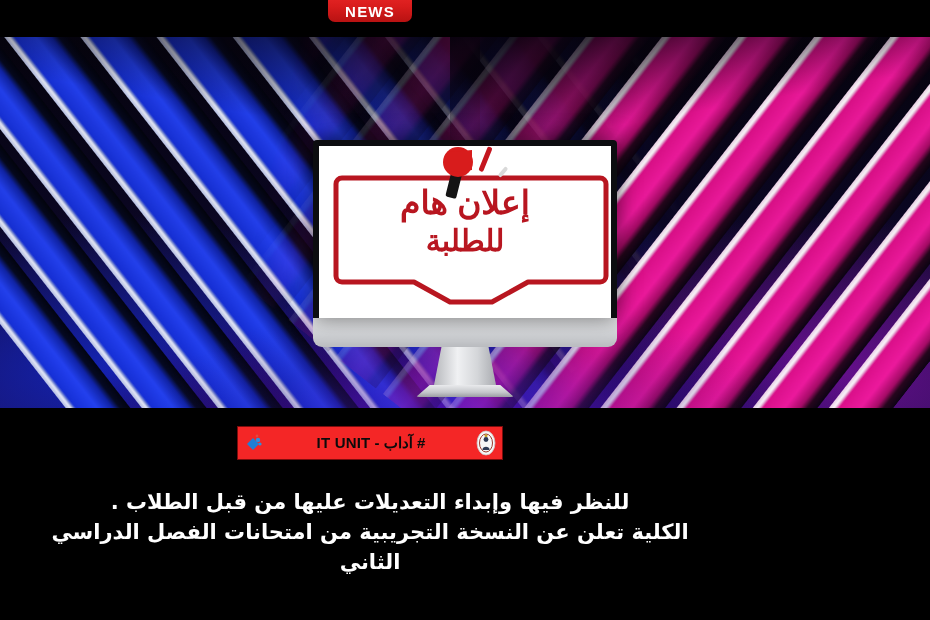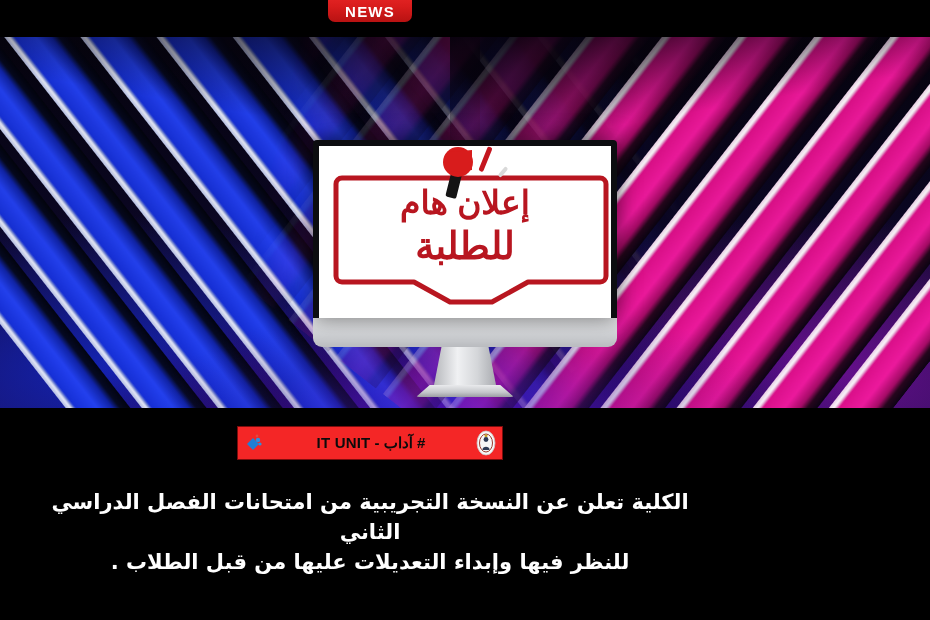--- a/index.html
+++ b/index.html
@@ -206,21 +206,21 @@
     top: 38px;
     text-align: center;
     color: #b81620;
     font-family: Liberation Sans, sans-serif;
     font-weight: bold;
     line-height: 1.16;
     direction: rtl;
     pointer-events: none;
   }
   .screen-text .line1 { font-size: 33px; letter-spacing: 0px; }
-  .screen-text .line2 { font-size: 38px; margin-top: 2px; }
+  .screen-text .line2 { font-size: 30px; margin-top: 2px; }
 
   
   .mic {
     position: absolute;
     left: 112px;
     top: -2px;
     width: 92px;
     height: 56px;
     z-index: 3;
   }
@@ -341,17 +341,17 @@
         <ellipse cx="10" cy="13" rx="9" ry="12" fill="#f7f7f7" stroke="#c8c8c8" stroke-width="0.8"></ellipse>
         <ellipse cx="10" cy="13" rx="6.5" ry="9" fill="none" stroke="#9a3b2c" stroke-width="1"></ellipse>
         <circle cx="10" cy="9.5" r="2.4" fill="#2e3b55"></circle>
         <path d="M6.4 20 C6.4 15.6 13.6 15.6 13.6 20 Z" fill="#2e3b55"></path>
         <rect x="8.6" y="4.5" width="2.8" height="2.4" rx="0.6" fill="#c9a227"></rect>
       </svg>
     </div>
   </div>
 
   <div class="caption">
+    <div>للنظر فيها وإبداء التعديلات عليها من قبل الطلاب .</div>
     <div>الكلية تعلن عن النسخة التجريبية من امتحانات الفصل الدراسي الثاني</div>
-    <div>للنظر فيها وإبداء التعديلات عليها من قبل الطلاب .</div>
   </div>
 
 </div>
 
 </body></html>

